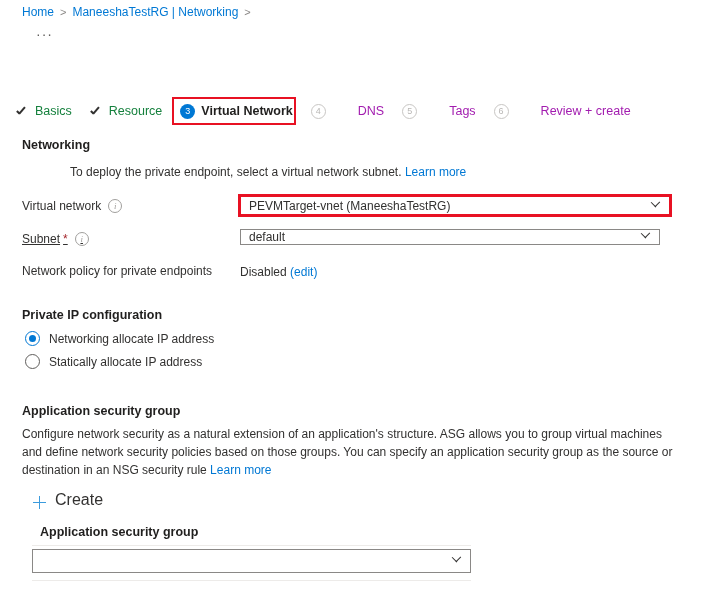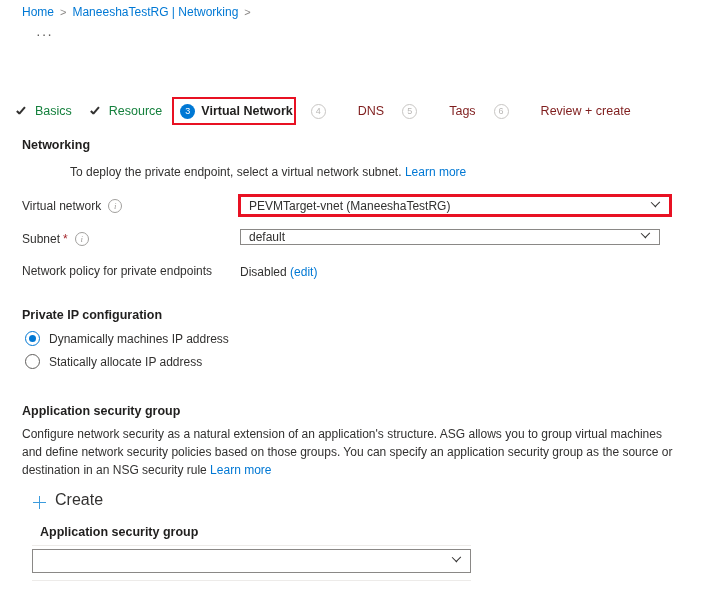--- a/index.html
+++ b/index.html
@@ -72,21 +72,21 @@
   }
   .tab {
     display: flex;
     align-items: center;
     margin-right: 18px;
     white-space: nowrap;
     cursor: pointer;
   }
   .tab.done .tab-label { color: #15803d; }
   .tab.active .tab-label { color: #201f1e; font-weight: bold; }
-  .tab.disabled .tab-label { color: #7f1d1d; padding-left: 26px; }
+  .tab.disabled .tab-label { color: #a21caf; padding-left: 26px; }
   .tab.disabled { cursor: default; }
   .tab-label { font-size: 12.5px; }
 
   .check {
     width: 13px;
     height: 13px;
     margin-right: 6px;
     position: relative;
     flex: none;
   }
@@ -368,21 +368,21 @@
 <div class="field-label" style="left:22px; top:199px;">
   <span>Virtual network</span>
   <span class="info-icon">i</span>
 </div>
 <div class="dropdown" style="left:240px; top:196px; width:430px; height:19px;">
   <span class="dd-value">PEVMTarget-vnet (ManeeshaTestRG)</span>
   <span class="chev"></span>
 </div>
 <div class="vnet-highlight"></div>
 
-<div class="field-label" style="left:22px; top:232px;">
+<div class="field-label" style="left:22px; top:232px;text-decoration:underline;">
   <span>Subnet</span>
   <span class="req-star">*</span>
   <span class="info-icon">i</span>
 </div>
 <div class="dropdown" style="left:240px; top:229px; width:420px; height:16px;">
   <span class="dd-value">default</span>
   <span class="chev"></span>
 </div>
 
 <div class="field-label" style="left:22px; top:264px;justify-content:flex-end;">
@@ -390,21 +390,21 @@
 </div>
 <div class="body-text" style="left:240px; top:263px;">
   <span>Disabled</span>
   <span class="link">(edit)</span>
 </div>
 
 <div class="section-head" style="left:22px; top:308px;">Private IP configuration</div>
 
 <div class="radio-row" style="left:25px; top:331px;">
   <span class="radio checked"></span>
-  <span>Dynamically machines IP address</span>
+  <span>Networking allocate IP address</span>
 </div>
 <div class="radio-row" style="left:25px; top:354px;">
   <span class="radio"></span>
   <span>Statically allocate IP address</span>
 </div>
 
 <div class="section-head" style="left:22px; top:404px;">Application security group</div>
 
 <div class="body-text" style="left:22px; top:425px; width:660px;">
   <span>Configure network security as a natural extension of an application's structure. ASG allows you to group virtual machines and</span>

